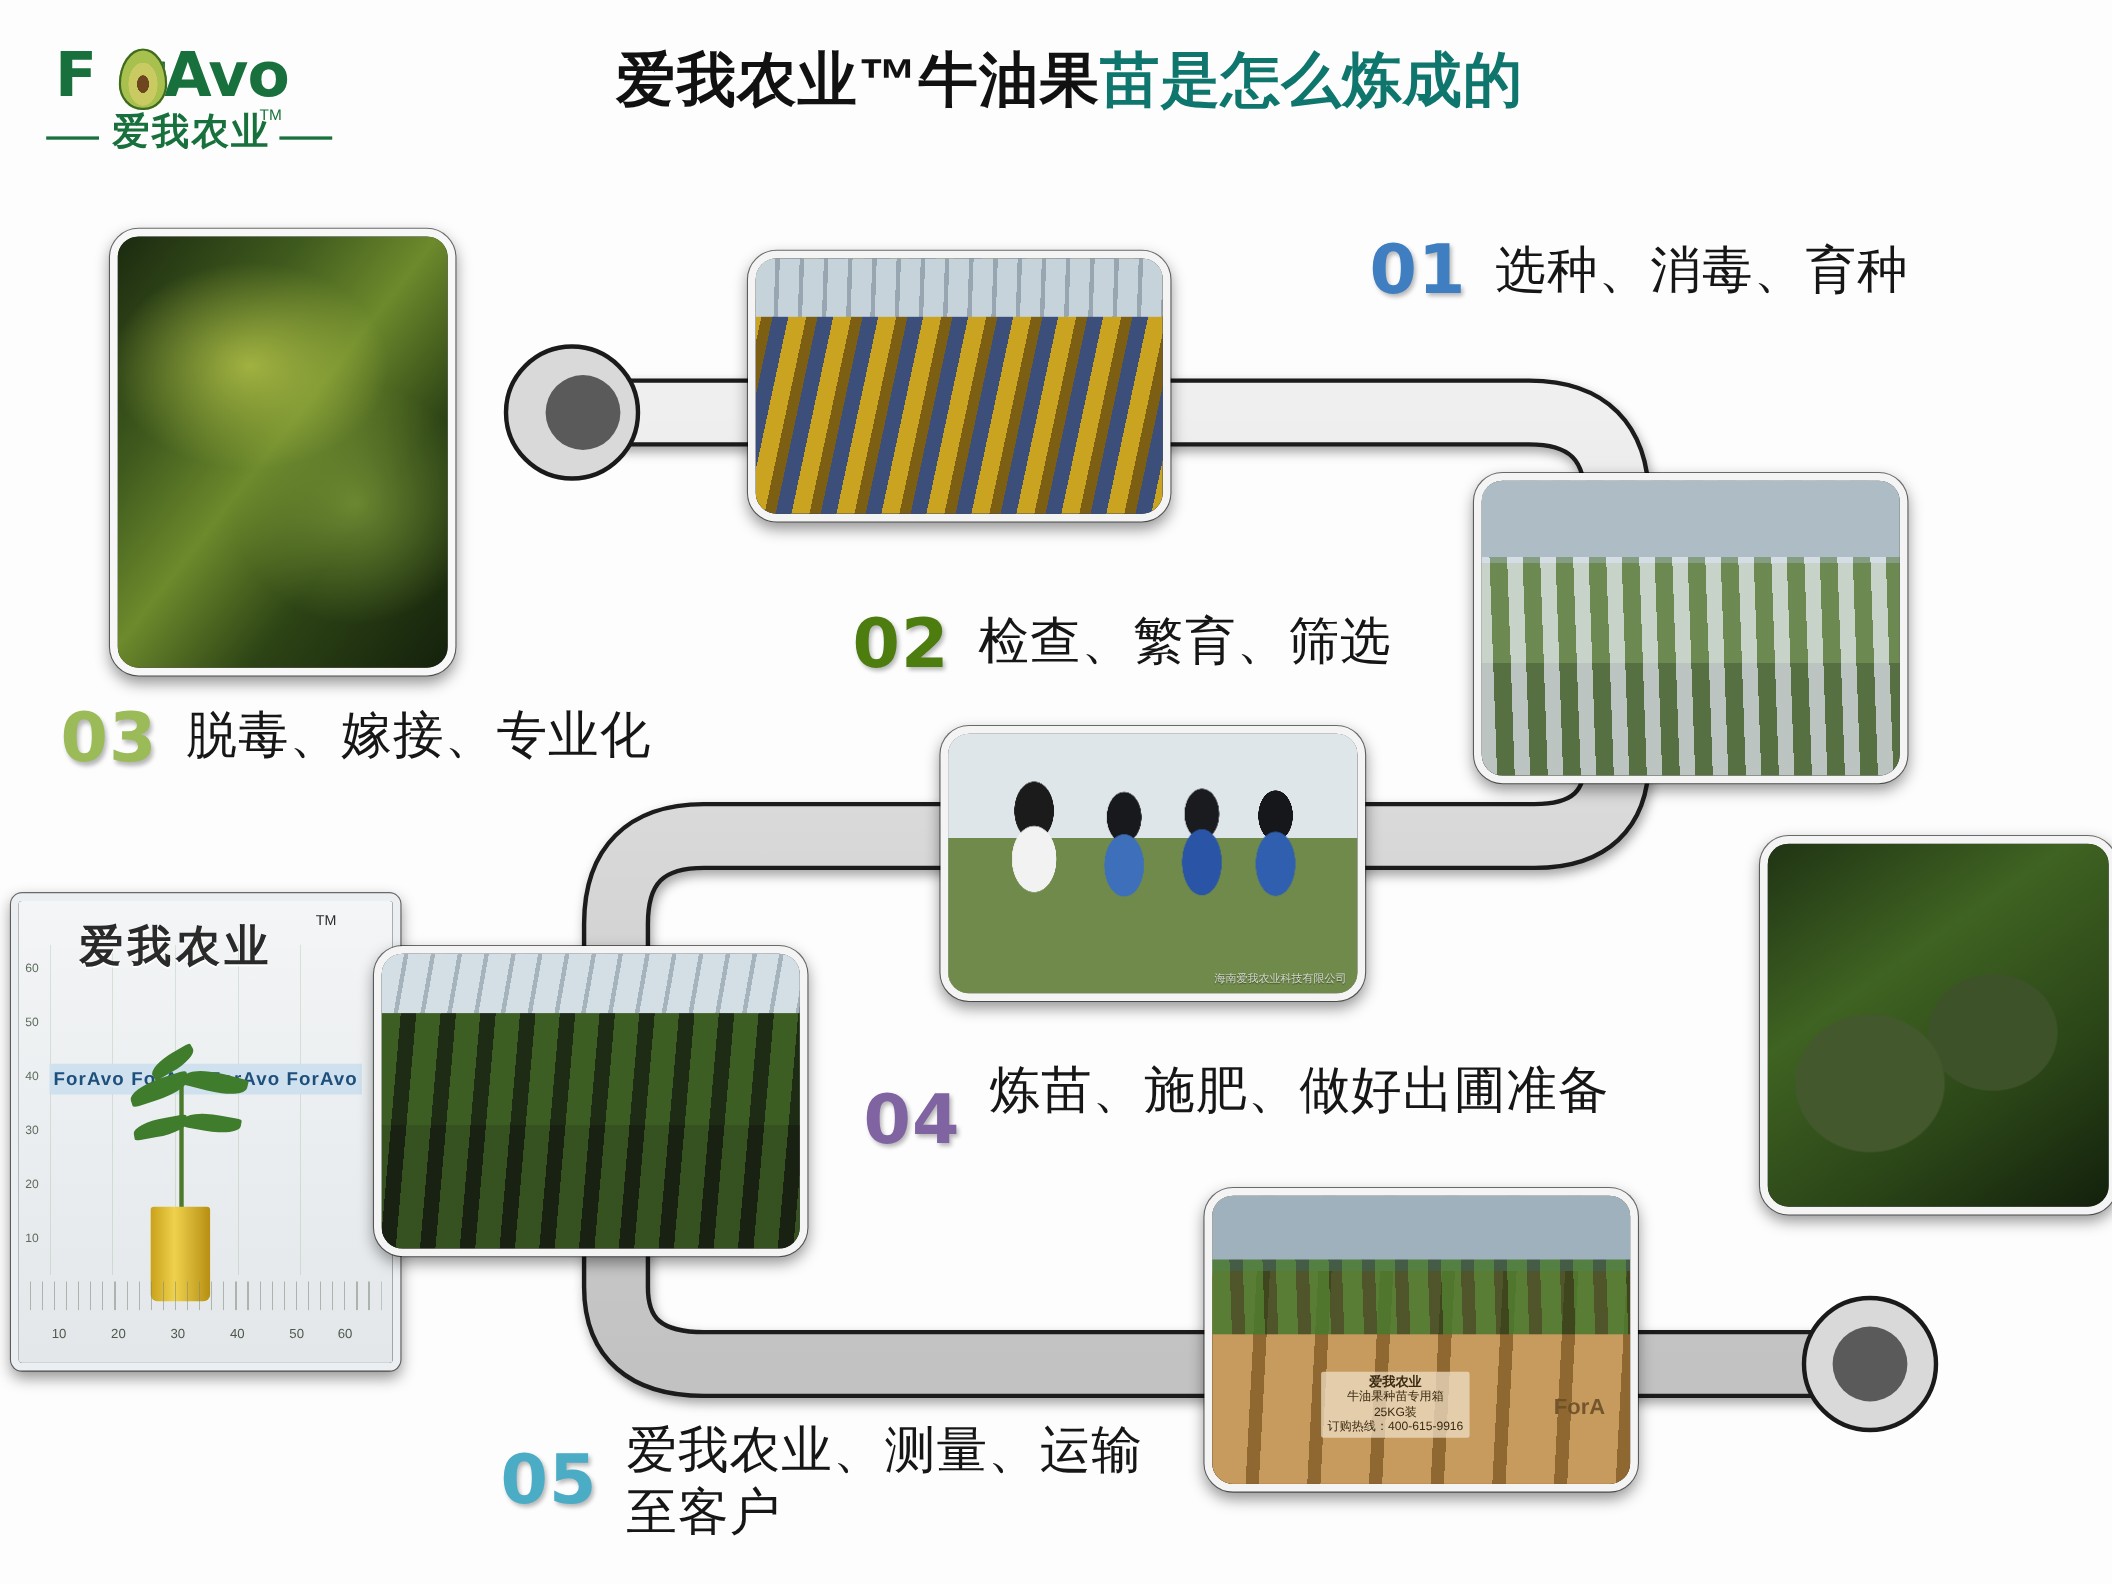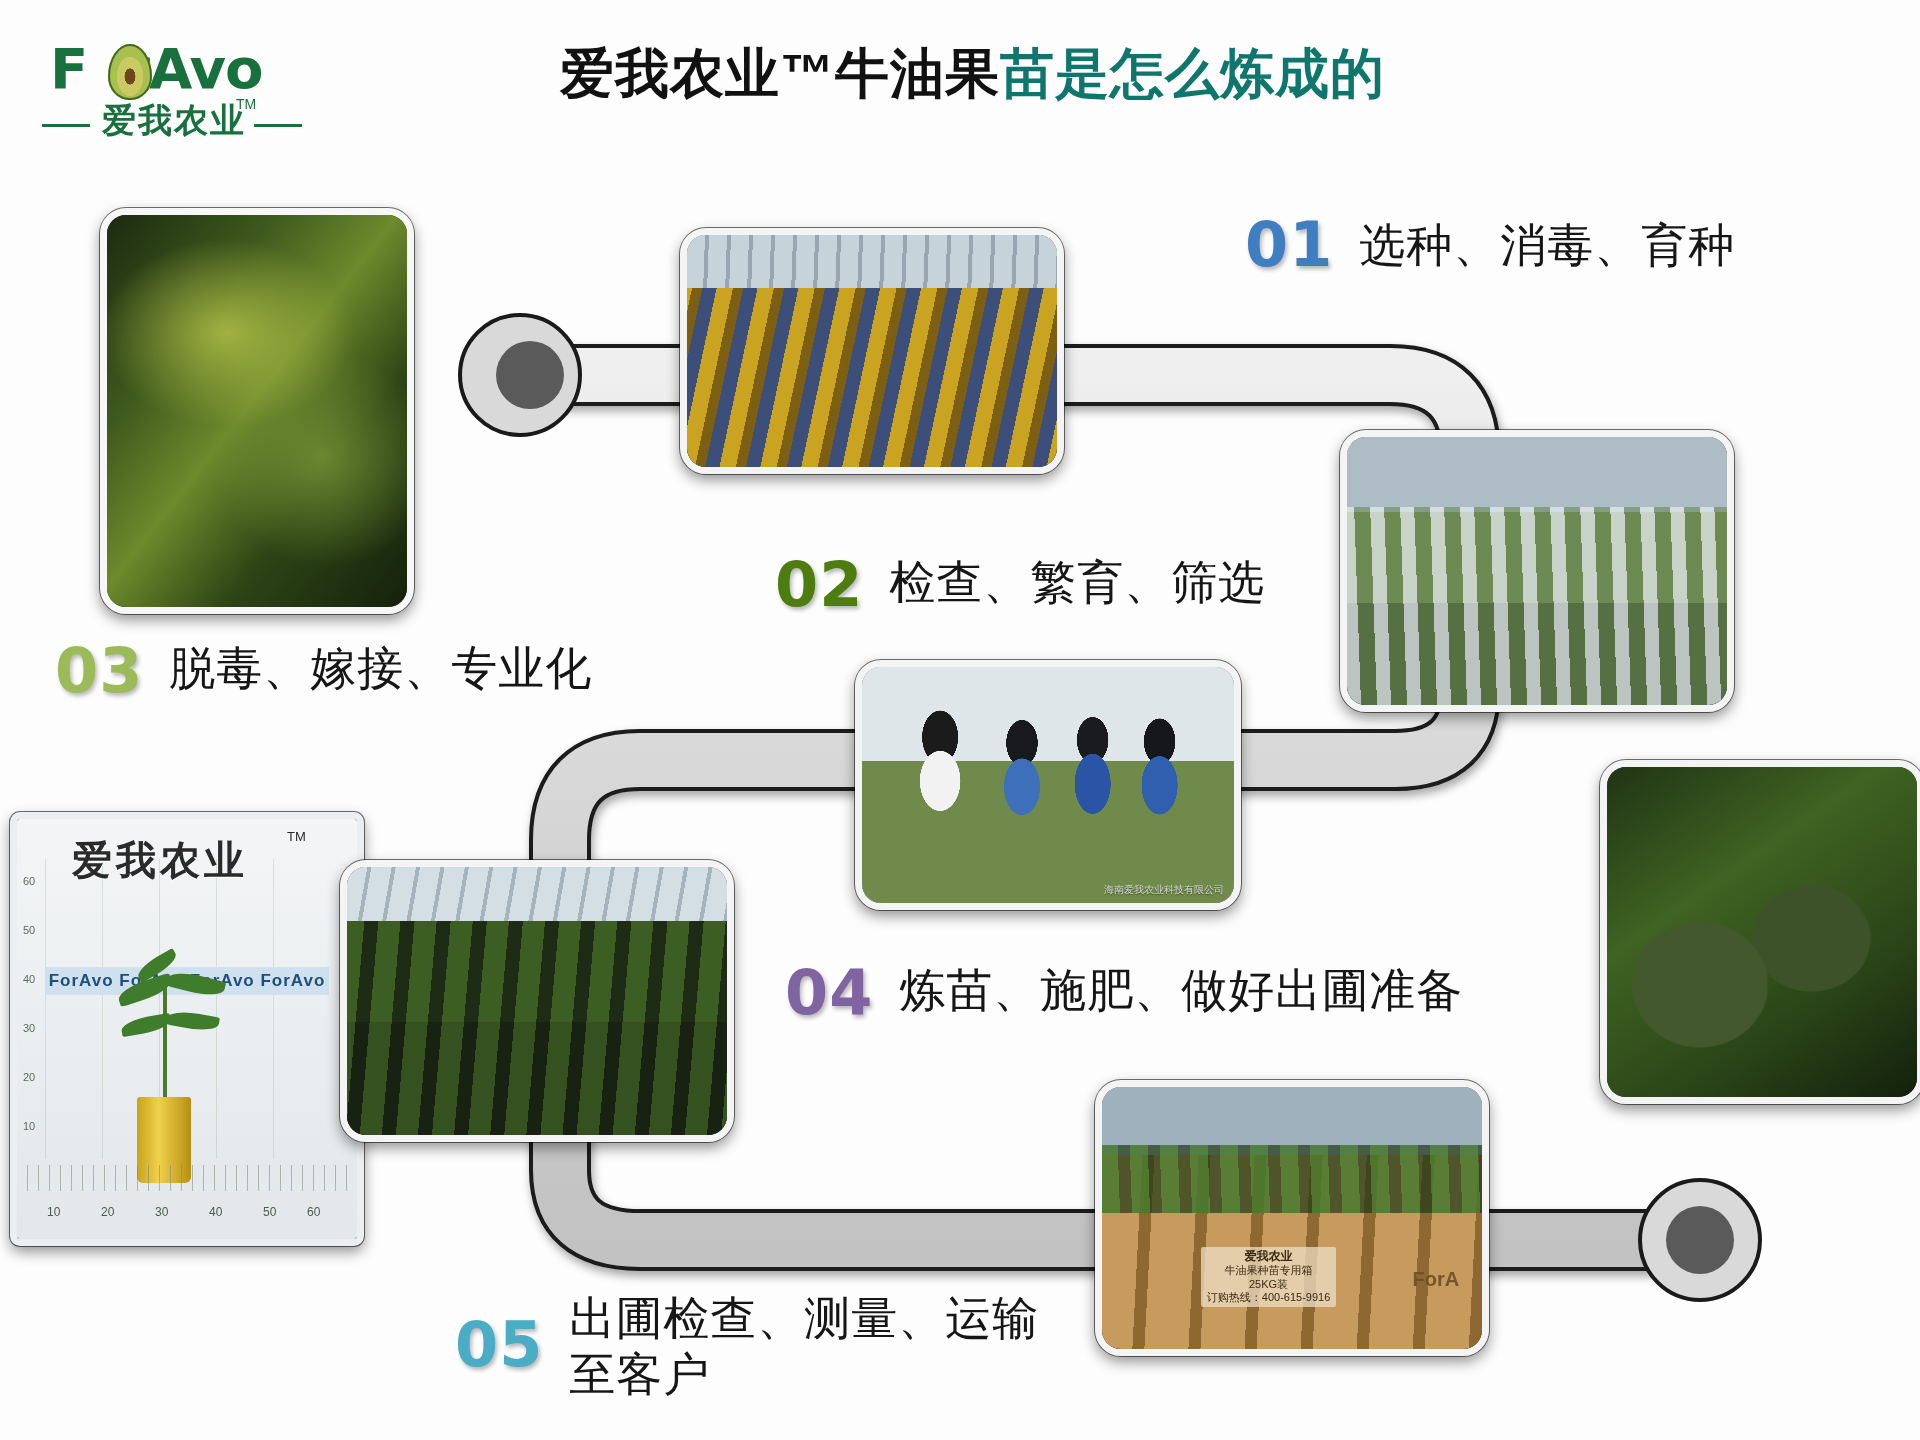--- a/index.html
+++ b/index.html
@@ -189,21 +189,21 @@
   }
   .step.two-line .txt{line-height:56px;white-space:pre-line;}
 
   #step01{left:1245px;top:212px;align-items:center;}
   #step01 .num{color:#3f7fc1;}
   #step02{left:775px;top:552px;}
   #step02 .num{color:#c0504d;}
   #step03{left:55px;top:638px;}
   #step03 .num{color:#9bbb59;}
   #step04{left:785px;top:960px;}
-  #step04 .num{color:#8064a2;}
+  #step04 .num{color:#8064a2;margin-top:25px;}
   #step05{left:455px;top:1290px;}
   #step05 .num{color:#4bacc6;margin-top:22px;}
 </style>
 </head>
 <body>
 
 <div class="stage">
 
   <svg id="connector" viewBox="0 0 1920 1440" preserveAspectRatio="none">
     <defs>
@@ -360,17 +360,17 @@
     <div class="txt">脱毒、嫁接、专业化</div>
   </div>
 
   <div class="step" id="step04">
     <div class="num" style="color: rgb(128, 100, 162);">04</div>
     <div class="txt">炼苗、施肥、做好出圃准备</div>
   </div>
 
   <div class="step two-line" id="step05">
     <div class="num" style="color: rgb(75, 172, 198);">05</div>
-    <div class="txt">出圃检查、测量、运输
+    <div class="txt">爱我农业、测量、运输
 至客户</div>
   </div>
 
 </div>
 
 </body></html>

